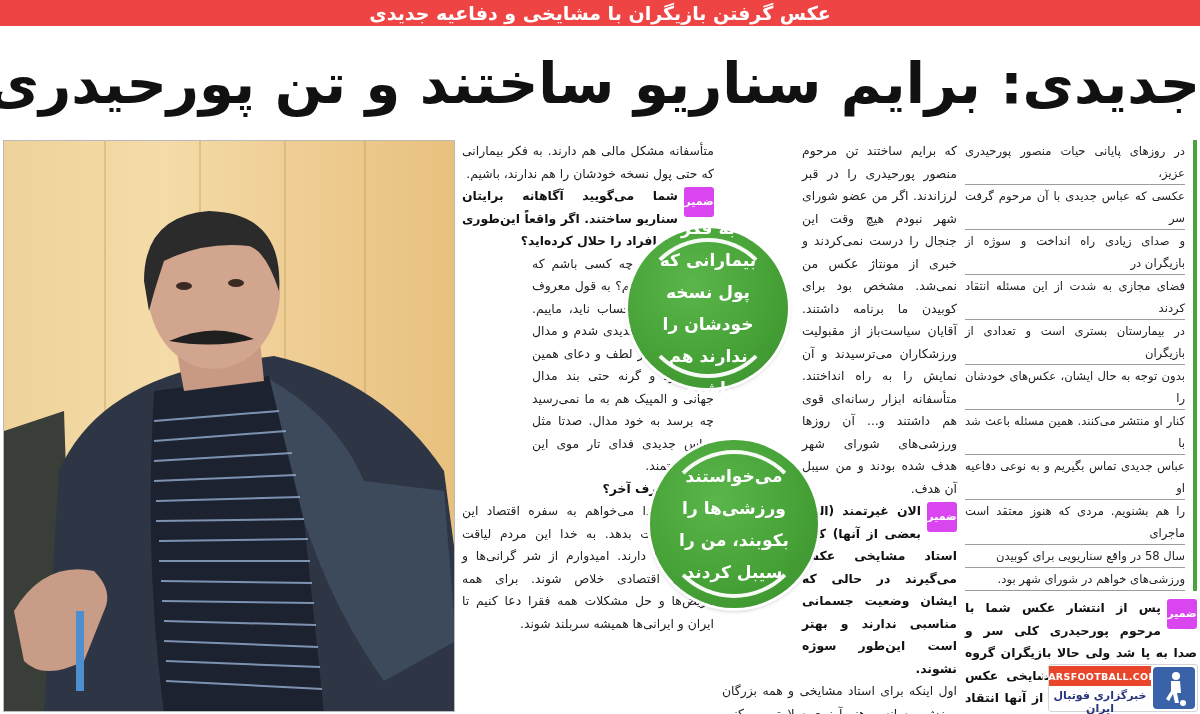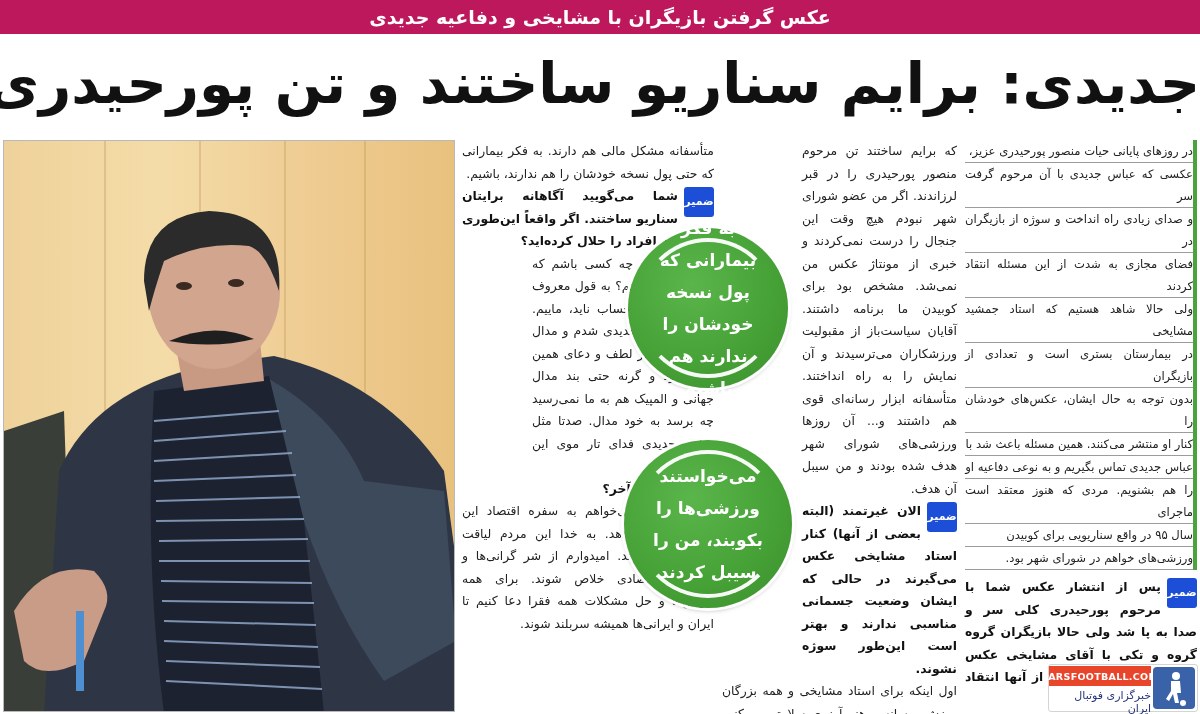--- a/index.html
+++ b/index.html
@@ -1,21 +1,21 @@
 <!DOCTYPE html>
 <html><head>
 <meta charset="utf-8">
 <style>
   * { box-sizing: border-box; margin: 0; padding: 0; }
   html, body { width: 1200px; height: 714px; overflow: hidden; background: #ffffff; }
   body { position: relative; font-family: "DejaVu Sans", sans-serif; color: #1d1d1d; }
 
   .kicker {
-    position: absolute; left: 0; top: 0; width: 1200px; height: 34px;
-    background: #be185d; color: #fff; direction: rtl;
+    position: absolute; left: 0; top: 0; width: 1200px; height: 26px;
+    background: #ef4444; color: #fff; direction: rtl;
     display: flex; align-items: center; justify-content: center;
     font-weight: bold; font-size: 19px;
   }
   .headline {
     position: absolute; left: 0; top: 38px; width: 1200px; height: 92px;
     direction: rtl; text-align: center;
     font-family: "DejaVu Sans", sans-serif; font-weight: bold;
     font-size: 56px; line-height: 92px; letter-spacing: -2px; color: #111;
     white-space: nowrap; overflow: hidden;
   }
@@ -34,61 +34,61 @@
     position: absolute; top: 140px; direction: rtl; text-align: justify;
     font-size: 12.4px; line-height: 22.5px; color: #222;
   }
   .col p { margin-bottom: 0; }
   .col .q { font-weight: bold; color: #111; }
   .col-1 { left: 965px; width: 232px; }
   .col-2 { left: 722px; width: 235px; }
   .col-3 { left: 462px; width: 252px; }
 
   .intro {
-    border-right: 4px solid #4aa33c; padding-right: 0; margin-bottom: 6px;
+    border-right: 4px solid #4aa33c; padding-right: 8px; margin-bottom: 6px;
     font-size: 11.6px; line-height: 22px;
   }
   .intro span.line { display: block; border-bottom: 1px solid #9c9c9c; }
 
   .q-icon {
     float: right; width: 30px; height: 30px; margin-left: 6px; margin-top: 2px;
-    background: #1d4ed8; border-radius: 3px; color: #fff; font-size: 11px;
+    background: #d946ef; border-radius: 3px; color: #fff; font-size: 11px;
     display: flex; align-items: center; justify-content: center; font-weight: bold;
   }
 
   
   .bubble {
     position: absolute; width: 160px; height: 160px; border-radius: 50%;
     background: radial-gradient(circle at 40% 35%, #5ab64a 0%, #45a035 60%, #3a8f2d 100%);
     box-shadow: 0 0 0 3px #fff, 0 2px 5px rgba(0,0,0,.35);
     color: #fff; direction: rtl; text-align: center;
     display: flex; align-items: center; justify-content: center;
     font-weight: bold; font-size: 17px; line-height: 32px;
   }
   .bubble::before {
     content: ""; position: absolute; inset: 10px; border-radius: 50%;
     border: 4px solid rgba(255,255,255,.95);
     border-left-color: transparent; border-right-color: transparent;
   }
   .bubble-1 { left: 628px; top: 228px; }
-  .bubble-2 { left: 624px; top: 440px; width: 168px; height: 168px; }
+  .bubble-2 { left: 650px; top: 440px; width: 168px; height: 168px; }
 
   
   .watermark {
     position: absolute; left: 1048px; top: 664px; width: 150px; height: 48px;
     background: #fff; border: 1px solid #d4d4d4; border-radius: 3px;
   }
   .wm-brand {
     position: absolute; left: 0; top: 1px; width: 102px; height: 20px;
     background: #e8452b; color: #fff; font-size: 9.5px; font-weight: bold;
     display: flex; align-items: center; justify-content: center; letter-spacing: .3px;
   }
   .wm-sub {
     position: absolute; left: 0; top: 24px; width: 102px; height: 20px;
-    direction: rtl; color: #27357a; font-weight: normal; font-size: 11px; text-align: right;
+    direction: rtl; color: #27357a; font-weight: bold; font-size: 11px; text-align: center;
   }
   .wm-logo {
     position: absolute; right: 2px; top: 2px; width: 42px; height: 42px;
     background: #3a62a8; border-radius: 4px;
   }
 </style>
 </head>
 <body>
 
 <div class="kicker">
@@ -138,27 +138,26 @@
     <rect x="72" y="470" width="8" height="80" fill="#4d8fd1"></rect>
   </svg>
 </div>
 
 <div class="col col-1">
   <div class="intro">
     <span class="line">در روزهای پایانی حیات منصور پورحیدری عزیز،</span>
     <span class="line">عکسی که عباس جدیدی با آن مرحوم گرفت سر</span>
     <span class="line">و صدای زیادی راه انداخت و سوژه از بازیگران در</span>
     <span class="line">فضای مجازی به شدت از این مسئله انتقاد کردند</span>
-    <span class="line">ولی حالا شاهد هستیم که استاد جمشید مشایخی</span>
     <span class="line">در بیمارستان بستری است و تعدادی از بازیگران</span>
     <span class="line">بدون توجه به حال ایشان، عکس‌های خودشان را</span>
     <span class="line">کنار او منتشر می‌کنند. همین مسئله باعث شد با</span>
     <span class="line">عباس جدیدی تماس بگیریم و به نوعی دفاعیه او</span>
     <span class="line">را هم بشنویم. مردی که هنوز معتقد است ماجرای</span>
-    <span class="line">سال ۹۵ در واقع سناریویی برای کوبیدن</span>
+    <span class="line">سال 58 در واقع سناریویی برای کوبیدن</span>
     <span class="line">ورزشی‌های خواهم در شورای شهر بود.</span>
   </div>
   <p class="q">
     <span class="q-icon">ضمیر</span>
     <span>پس از انتشار عکس شما با مرحوم پورحیدری کلی سر و صدا به پا شد ولی حالا بازیگران گروه گروه و تکی با آقای مشایخی عکس می‌گیرند و هیچ کس هم از آنها انتقاد نمی‌کند.</span>
   </p>
 
 </div>
 
 <div class="col col-2">

